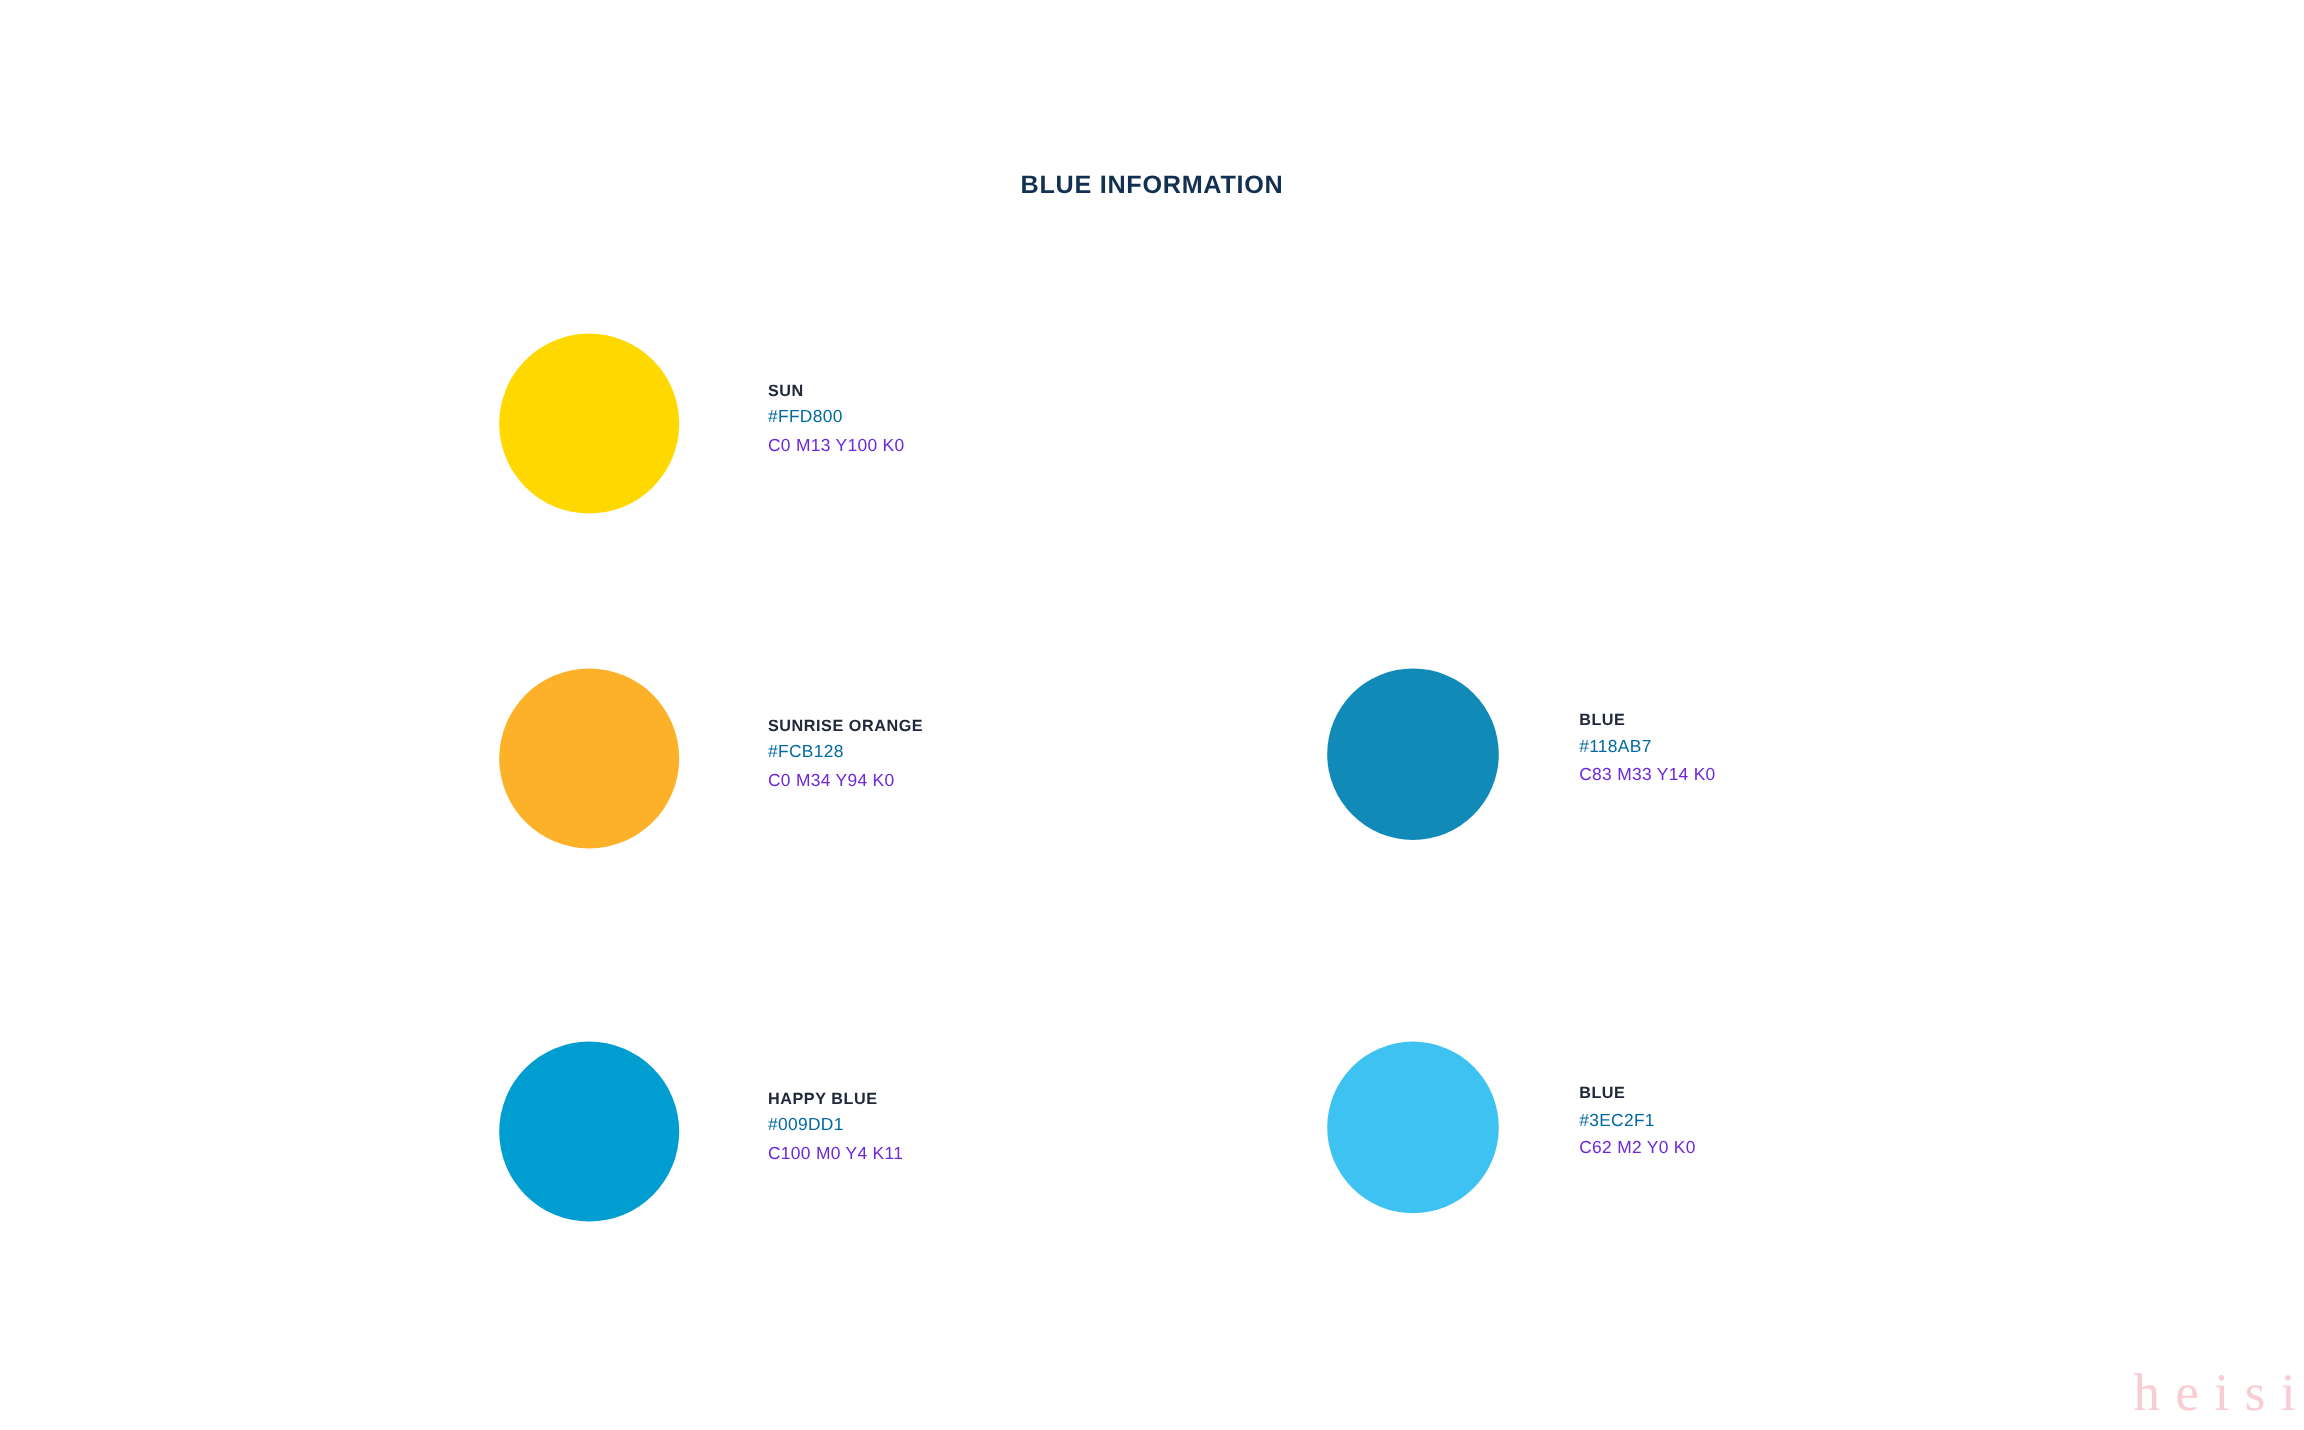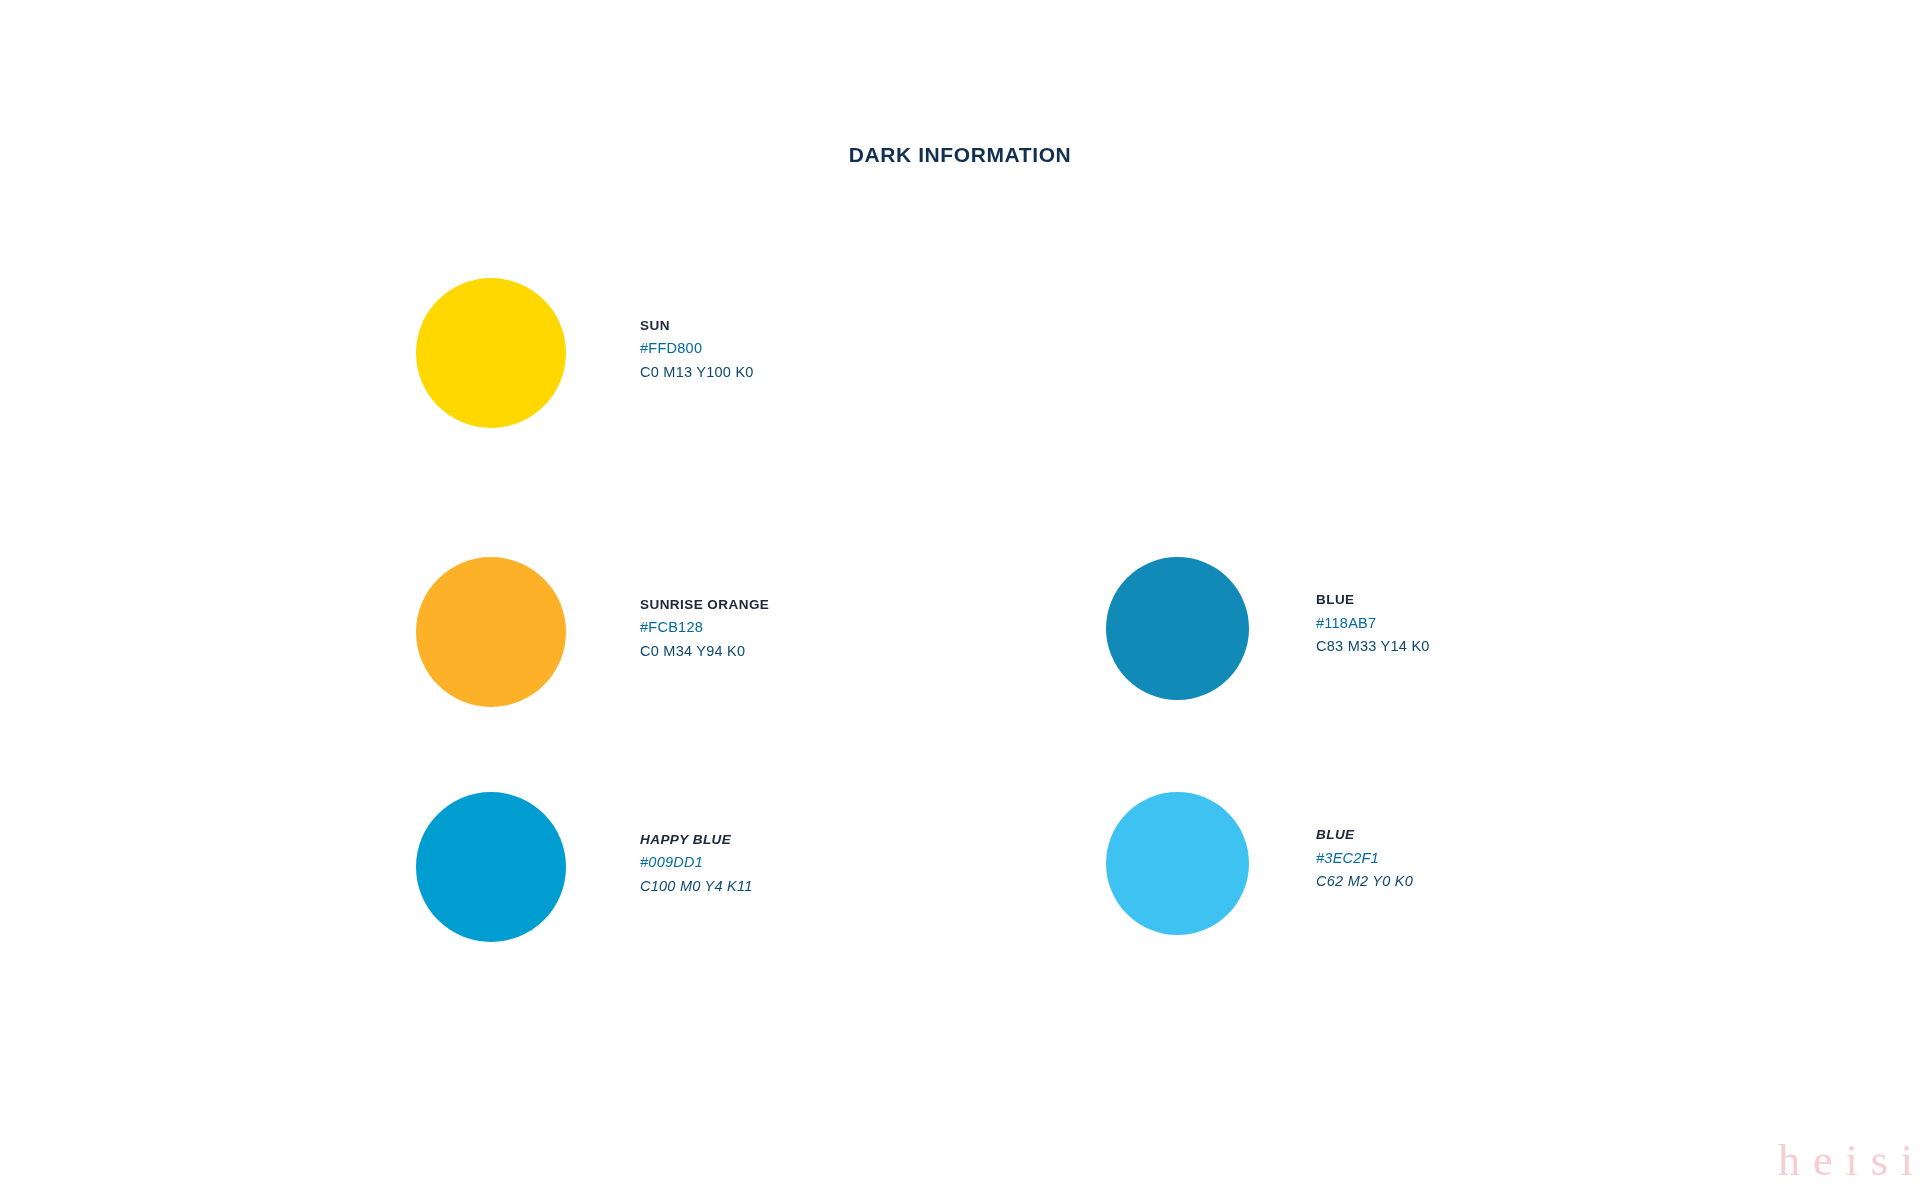--- a/index.html
+++ b/index.html
@@ -43,21 +43,21 @@
     position: absolute;
     display: flex;
     align-items: center;
   }
 
   .swatch-col-left  { left: 416px; }
   .swatch-col-right { left: 1106px; }
 
   .swatch-row-0 { top: 278px; }
   .swatch-row-1 { top: 557px; }
-  .swatch-row-2 { top: 792px; font-style: italic; }
+  .swatch-row-2 { top: 868px; }
 
   .swatch-dot {
     border-radius: 50%;
     flex: 0 0 auto;
   }
   .swatch-col-left .swatch-dot  { width: 150px; height: 150px; }
   .swatch-col-right .swatch-dot { width: 143px; height: 143px; }
 
   .swatch-info {
     display: flex;
@@ -82,21 +82,21 @@
     letter-spacing: 0.25px;
     color: #0369a1;
     line-height: 1.0;
     margin-bottom: 9px;
     white-space: nowrap;
   }
   .swatch-cmyk {
     font-size: 14.5px;
     font-weight: normal;
     letter-spacing: 0.25px;
-    color: #0c4a6e;
+    color: #6d28d9;
     line-height: 1.0;
     white-space: nowrap;
   }
 
   
   .swatch-col-left  .swatch-info { transform: translateY(-4px); }
   .swatch-col-right .swatch-info { transform: translateY(-5px); }
 
   
   .watermark {
@@ -107,21 +107,21 @@
     font-size: 44px;
     letter-spacing: 13px;
     color: #f8ccd0;
     white-space: nowrap;
     user-select: none;
   }
 </style>
 </head>
 <body style="background: rgb(255, 255, 255);">
 
-<div class="page-title" style="color: rgb(18, 48, 82);">DARK INFORMATION</div>
+<div class="page-title" style="color: rgb(18, 48, 82);">BLUE INFORMATION</div>
 
 <div class="swatch-grid">
 
   <div class="swatch swatch-col-left swatch-row-0">
     <div class="swatch-dot" style="background: rgb(255, 216, 0);"></div>
     <div class="swatch-info">
       <div class="swatch-name">SUN</div>
       <div class="swatch-hex">#FFD800</div>
       <div class="swatch-cmyk">C0 M13 Y100 K0</div>
     </div>

